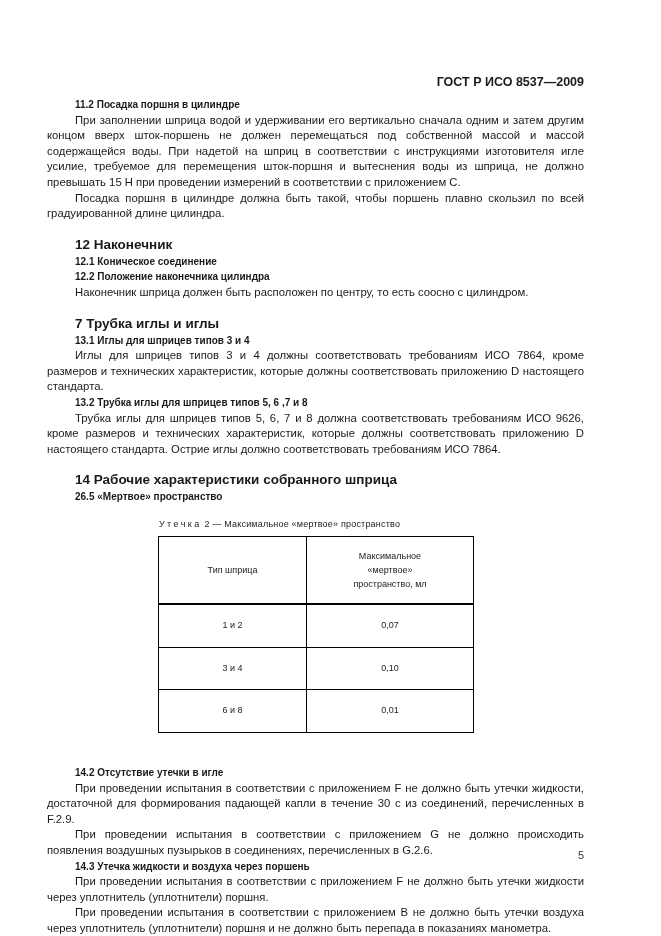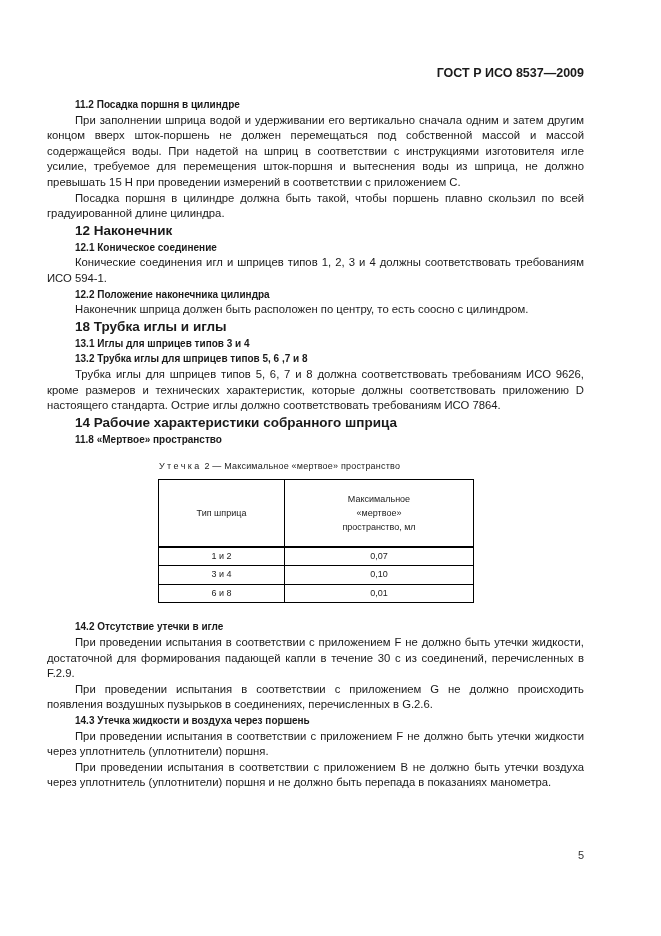--- a/index.html
+++ b/index.html
@@ -1,56 +1,56 @@
 <!DOCTYPE html>
 <html><head>
 <meta charset="utf-8">
 <style>
   html, body { margin: 0; padding: 0; background: #ffffff; }
   body { width: 661px; height: 936px; position: relative; overflow: hidden;
          font-family: "Liberation Sans", sans-serif; color: #1a1a1a; }
-  .header { position: absolute; top: 66px; right: 77px; font-size: 12.5px; font-weight: bold; letter-spacing: 0px; }
+  .header { position: absolute; top: 75px; right: 77px; font-size: 12.5px; font-weight: bold; letter-spacing: 0px; }
   .content { position: absolute; left: 47px; top: 97px; width: 537px; font-size: 11.3px; line-height: 15.6px; }
   .h2 { font-weight: bold; padding-left: 28px; font-size: 10px; line-height: 15.6px; }
   .h1 { font-weight: bold; font-size: 13.5px; padding-left: 28px; line-height: 18px; }
   p { margin: 0; text-align: justify; text-indent: 28px; }
-  .sp-h1-before { }
+  .sp-h1-before { margin-top: 14px; }
   .sp-h1-after { }
   .tcap { font-size: 9px; letter-spacing: 0.2px; margin-left: 112px; margin-top: 12px; color: #222; }
   .tcap .spaced { letter-spacing: 2.4px; }
   table { border-collapse: collapse; margin-left: 111px; margin-top: 4px; width: 316px; font-size: 9px; color: #222; }
   th, td { border: 1px solid #000; text-align: center; font-weight: normal; }
   th { height: 58px; line-height: 14px; border-bottom: 2.5px solid #000; }
-  td { height: 17.5px; padding: 0; }
+  td { height: 17.5px; padding: 12px; }
   th.c1, td.c1 { width: 123px; }
   .pagenum { position: absolute; left: 578px; top: 849px; font-size: 11px; color: #333; }
 </style>
 </head>
 <body>
 
 <div class="header">ГОСТ Р ИСО 8537—2009</div>
 
 <div class="content">
   <div class="h2">11.2  Посадка поршня в цилиндре</div>
   <p>При заполнении шприца водой и удерживании его вертикально сначала одним и затем другим концом вверх шток-поршень не должен перемещаться под собственной массой и массой содержащейся воды. При надетой на шприц в соответствии с инструкциями изготовителя игле усилие, требуемое для перемещения шток-поршня и вытеснения воды из шприца, не должно превышать 15 Н при проведении измерений в соответствии с приложением С.</p>
   <p>Посадка поршня в цилиндре должна быть такой, чтобы поршень плавно скользил по всей градуированной длине цилиндра.</p>
 
   <div class="h1 sp-h1-before">12  Наконечник</div>
   <div class="h2 sp-h1-after">12.1  Коническое соединение</div>
-  <p>Конические соединения игл и шприцев типов 1, 2, 3 и 4 должны соответствовать требованиям ИСО 594-1.</p>
   <div class="h2">12.2  Положение наконечника цилиндра</div>
   <p>Наконечник шприца должен быть расположен по центру, то есть соосно с цилиндром.</p>
 
-  <div class="h1 sp-h1-before">18  Трубка иглы и иглы</div>
+  <div class="h1 sp-h1-before">7  Трубка иглы и иглы</div>
   <div class="h2 sp-h1-after">13.1  Иглы для шприцев типов 3 и 4</div>
+  <p>Иглы для шприцев типов 3 и 4 должны соответствовать требованиям ИСО 7864, кроме размеров и технических характеристик, которые должны соответствовать приложению D настоящего стандарта.</p>
   <div class="h2">13.2  Трубка иглы для шприцев типов 5, 6 ,7 и 8</div>
   <p>Трубка иглы для шприцев типов 5, 6, 7 и 8 должна соответствовать требованиям ИСО 9626, кроме размеров и технических характеристик, которые должны соответствовать приложению D настоящего стандарта. Острие иглы должно соответствовать требованиям ИСО 7864.</p>
 
   <div class="h1 sp-h1-before">14  Рабочие характеристики собранного шприца</div>
-  <div class="h2 sp-h1-after">11.8  «Мертвое» пространство</div>
+  <div class="h2 sp-h1-after">26.5  «Мертвое» пространство</div>
 
   <div class="tcap">
     <span class="spaced">Утечка</span><span> 2 — Максимальное «мертвое» пространство</span>
   </div>
   <table>
     <thead>
       <tr>
         <th class="c1">Тип шприца</th>
         <th style="padding: 4px 45px;">Максимальное «мертвое» пространство, мл</th>
       </tr>
@@ -64,21 +64,21 @@
         <td class="c1">3 и 4</td>
         <td>0,10</td>
       </tr>
       <tr>
         <td class="c1">6 и 8</td>
         <td>0,01</td>
       </tr>
     </tbody>
   </table>
 
-  <div class="h2" style="margin-top: 16px;">14.2  Отсутствие утечки в игле</div>
+  <div class="h2" style="margin-top: 32px;">14.2  Отсутствие утечки в игле</div>
   <p>При проведении испытания в соответствии с приложением F не должно быть утечки жидкости, достаточной для формирования падающей капли в течение 30 с из соединений, перечисленных в F.2.9.</p>
   <p>При проведении испытания в соответствии с приложением G не должно происходить появления воздушных пузырьков в соединениях, перечисленных в G.2.6.</p>
   <div class="h2">14.3  Утечка жидкости и воздуха через поршень</div>
   <p>При проведении испытания в соответствии с приложением F не должно быть утечки жидкости через уплотнитель (уплотнители) поршня.</p>
   <p>При проведении испытания в соответствии с приложением В не должно быть утечки воздуха через уплотнитель (уплотнители) поршня и не должно быть перепада в показаниях манометра.</p>
 </div>
 
 <div class="pagenum">5</div>
 
 </body></html>

